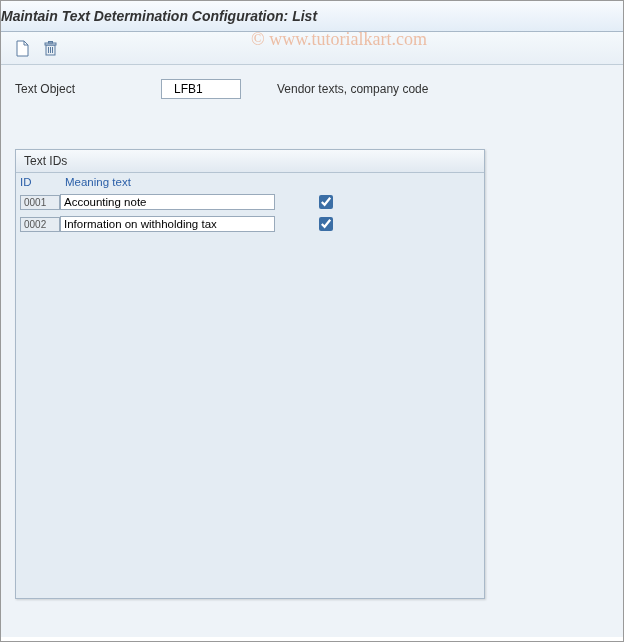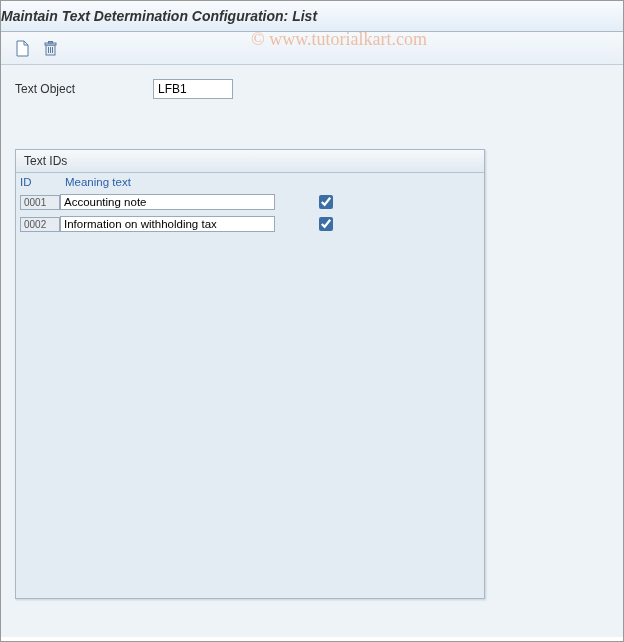--- a/index.html
+++ b/index.html
@@ -41,32 +41,32 @@
       border-radius: 2px;
     }
     .content {
       padding: 14px 14px;
       background: #eef3f8;
       height: calc(100% - 68px);
     }
     .field-row {
       display: flex;
       align-items: center;
-      gap: 8px;
+      gap: 16px;
       margin-bottom: 50px;
     }
     .field-label {
       width: 130px;
       color: #333;
     }
     .field-input {
       width: 80px;
       border: 1px solid #9ab;
       background: #fff;
-      padding: 2px 4px;
+      padding: 2px 12px;
       font-family: inherit;
       font-size: 12px;
     }
     .field-desc {
       margin-left: 20px;
       color: #333;
     }
     .panel {
       border: 1px solid #a8b8c8;
       background: linear-gradient(to bottom, #dde8f2 0%, #d0dde8 6px, #e4ecf3 6px, #e4ecf3 100%);
@@ -162,20 +162,21 @@
   </span>
 </div>
 
 <div class="watermark">© www.tutorialkart.com</div>
 
 <div class="content">
 
   <div class="field-row">
     <span class="field-label">Text Object</span>
     <input class="field-input" readonly="" value="LFB1" style="">
+    <span class="field-desc">Vendor texts, company code</span>
   </div>
 
   <div class="panel">
     <div class="panel-title">Text IDs</div>
     <div class="grid">
       <div class="grid-header">
         <span class="col-id">ID</span>
         <span class="col-relevant">Meaning text</span>
       </div>
 

